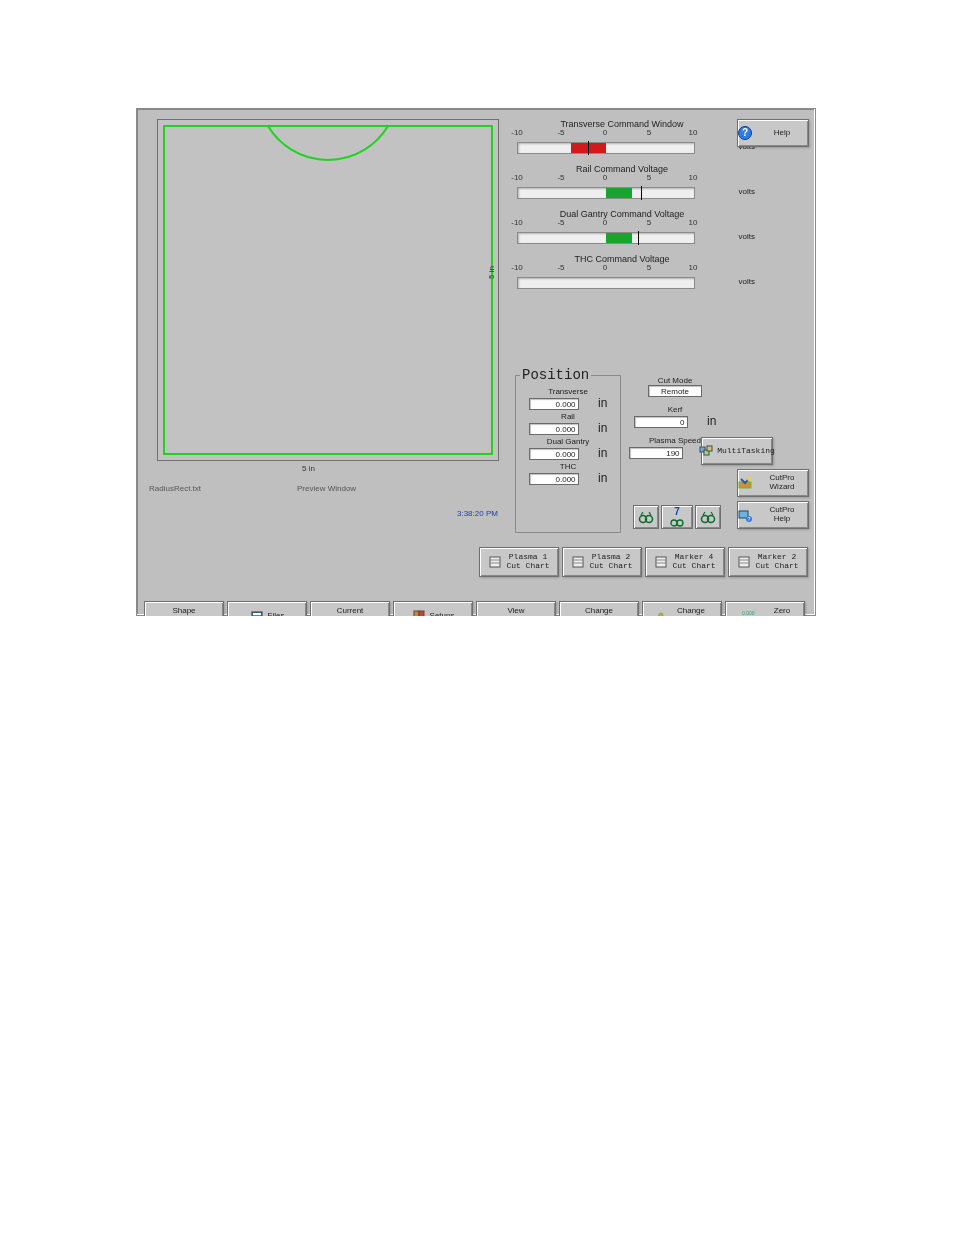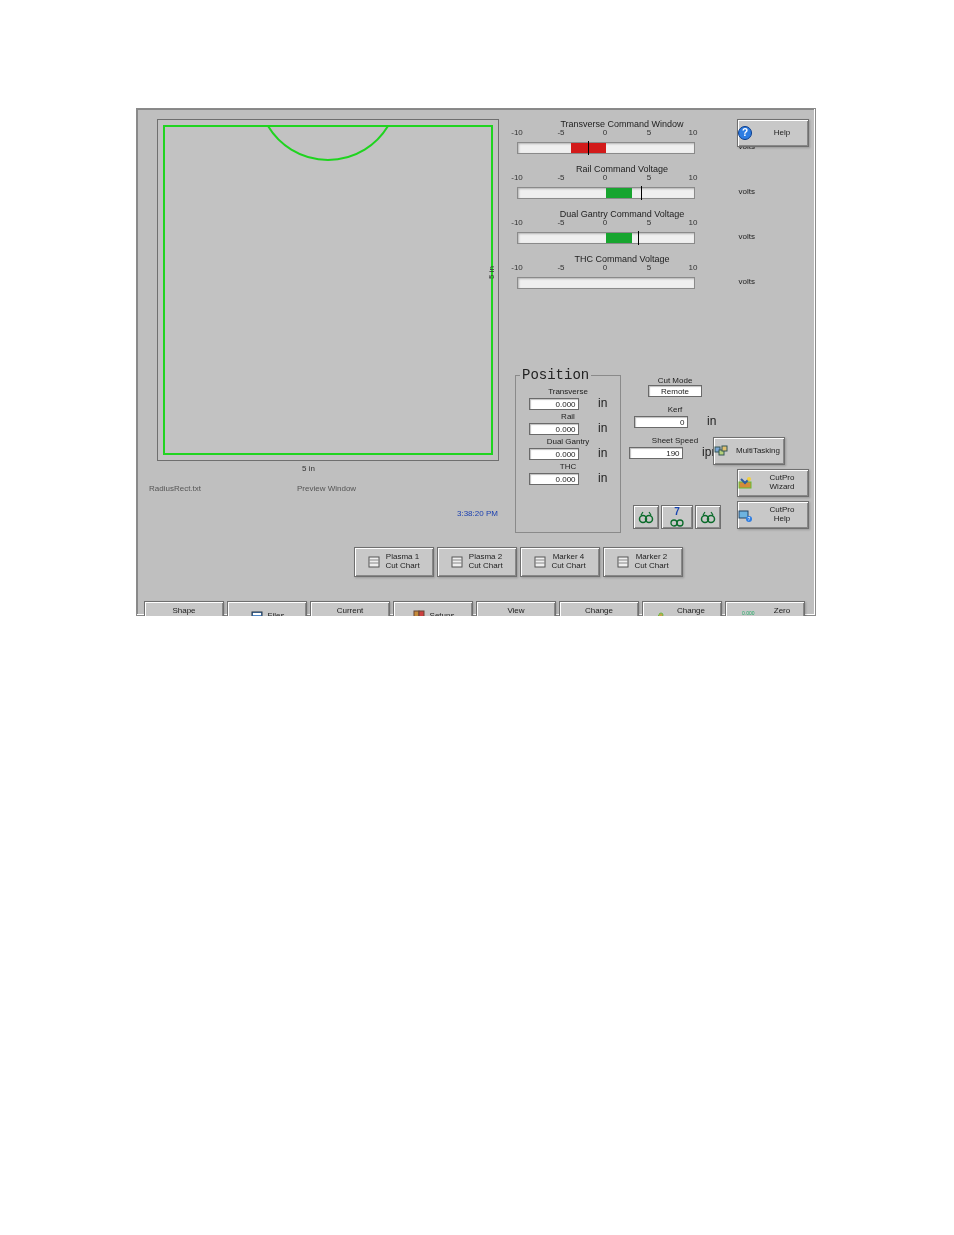--- a/index.html
+++ b/index.html
@@ -173,21 +173,21 @@
   }
 
   
   .row-a, .row-b {
     position: absolute;
     left: 7px;
     right: 7px;
     display: flex;
     gap: 3px;
   }
-  .row-a { top: 438px; justify-content: center; padding-left: 84px; }
+  .row-a { top: 438px; justify-content: flex-end; padding-left: 84px; font-family: Liberation Mono, monospace; }
   .row-b { top: 492px; }
   .tbtn {
     width: 78px; height: 28px;
     background: #c8c8c8;
     border: 1px solid #6f6f6f;
     box-shadow: 1px 1px 0 #fff inset, -1px -1px 0 #888 inset, 1px 1px 2px rgba(0,0,0,0.2);
     font-size: 8px;
     display:flex; align-items:center; justify-content:center; gap:4px;
     cursor:pointer;
     line-height:1.1;
@@ -316,38 +316,38 @@
       <div class="cut-group">
         <span class="cut-label">Cut Mode</span>
         <span class="cut-box center">Remote</span>
       </div>
       <div class="cut-group">
         <span class="cut-label">Kerf</span>
         <span class="cut-box">0</span>
         <span class="val-unit">in</span>
       </div>
       <div class="cut-group">
-        <span class="cut-label">Sheet Speed</span>
+        <span class="cut-label">Plasma Speed</span>
         <span class="cut-box">190</span>
         <span class="val-unit">ipm</span>
       </div>
     </div>
   </div>
 
   <div class="sidebtn" style="left:600px; top:10px;">
     <span class="ico">
       <svg width="14" height="14">
           <circle cx="7" cy="7" r="6.5" fill="#2e7de2" stroke="#0a3c8c"></circle>
           <text x="7" y="10" font-size="10" text-anchor="middle" fill="#fff" font-weight="bold">?</text>
         </svg>
     </span>
     <span class="lbl">Help</span>
   </div>
 
-  <div class="sidebtn" style="left:576px; top:328px;">
+  <div class="sidebtn" style="left:564px; top:328px;font-family:Liberation Mono, monospace;">
     <span class="ico">
       <svg width="14" height="14">
           <rect x="1" y="3" width="5" height="5" fill="#7aa6d6" stroke="#355"></rect>
           <rect x="5" y="6" width="5" height="5" fill="#b4d07a" stroke="#355"></rect>
           <rect x="8" y="2" width="5" height="5" fill="#e0c070" stroke="#355"></rect>
         </svg>
     </span>
     <span class="lbl">MultiTasking</span>
   </div>
 

